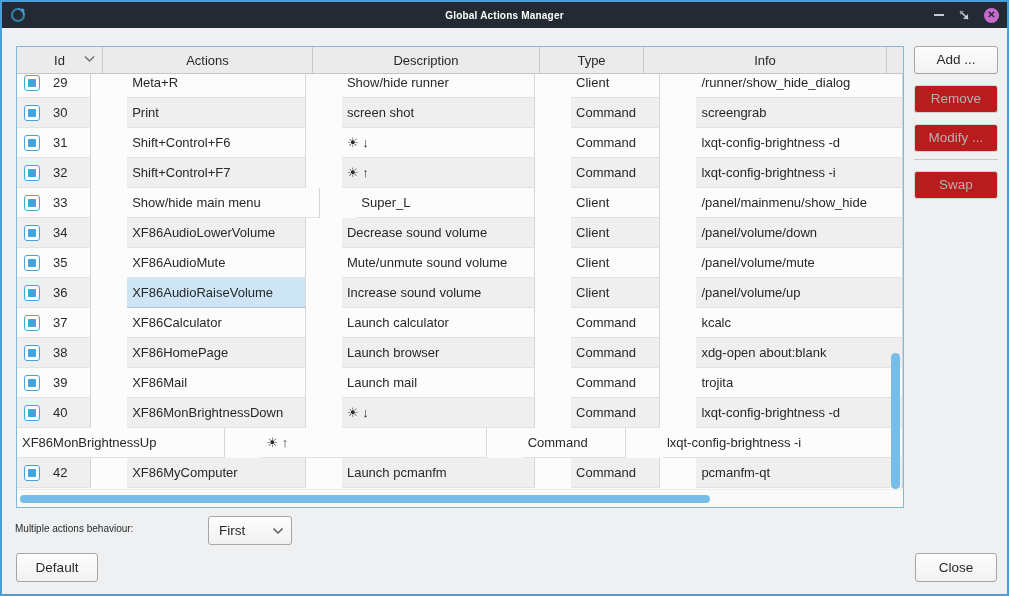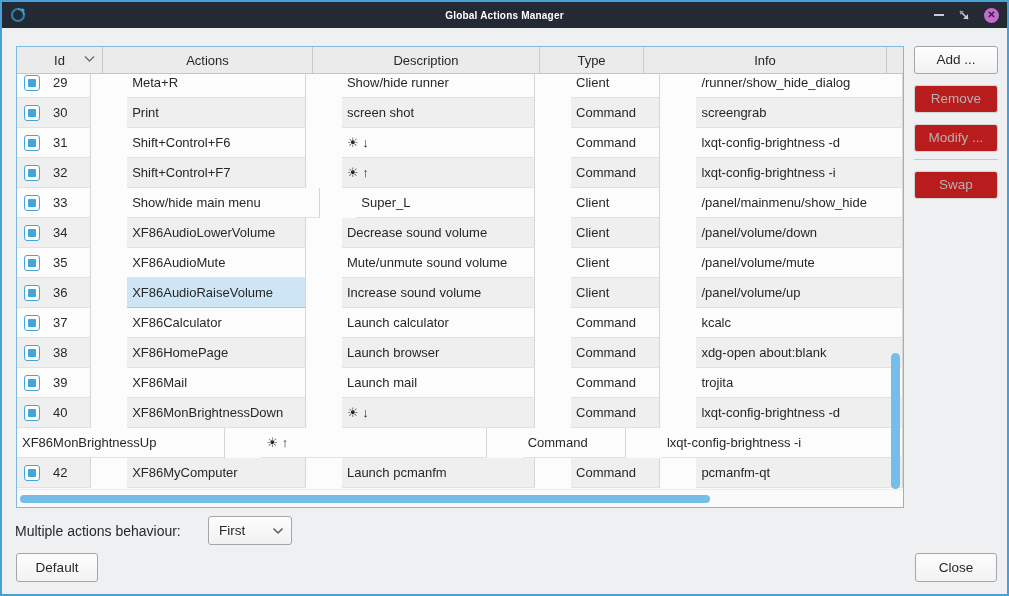--- a/index.html
+++ b/index.html
@@ -86,21 +86,21 @@
   }
   .side-btn { position:absolute; left:912px; width:84px; height:28px; line-height:26px; }
   #btn-add    { top:44px; }
   #btn-remove { top:83px; }
   #btn-modify { top:122px; }
   .side-sep { position:absolute; left:912px; top:157px; width:84px; height:1px; background:#c7c7c7; }
   #btn-swap   { top:169px; }
 
   
   .behaviour-label {
-    position:absolute; left:13px; top:521px; font-size:14px; color:#26282a;
+    position:absolute; left:13px; top:521px; font-size:10px; color:#26282a;
   }
   .combo {
     position:absolute; left:206px; top:514px; width:84px; height:29px;
     background:linear-gradient(#fdfdfd,#f1f1f1); border:1px solid #a6a6a6; border-radius:3px;
     display:flex; align-items:center;
   }
   .combo .combo-value { font-size:13.5px; color:#26282a; padding-left:10px; flex:1; }
   .combo .chev { margin-right:7px; }
 
   #btn-default { position:absolute; left:14px;  top:551px; width:82px; height:29px; line-height:27px; }

